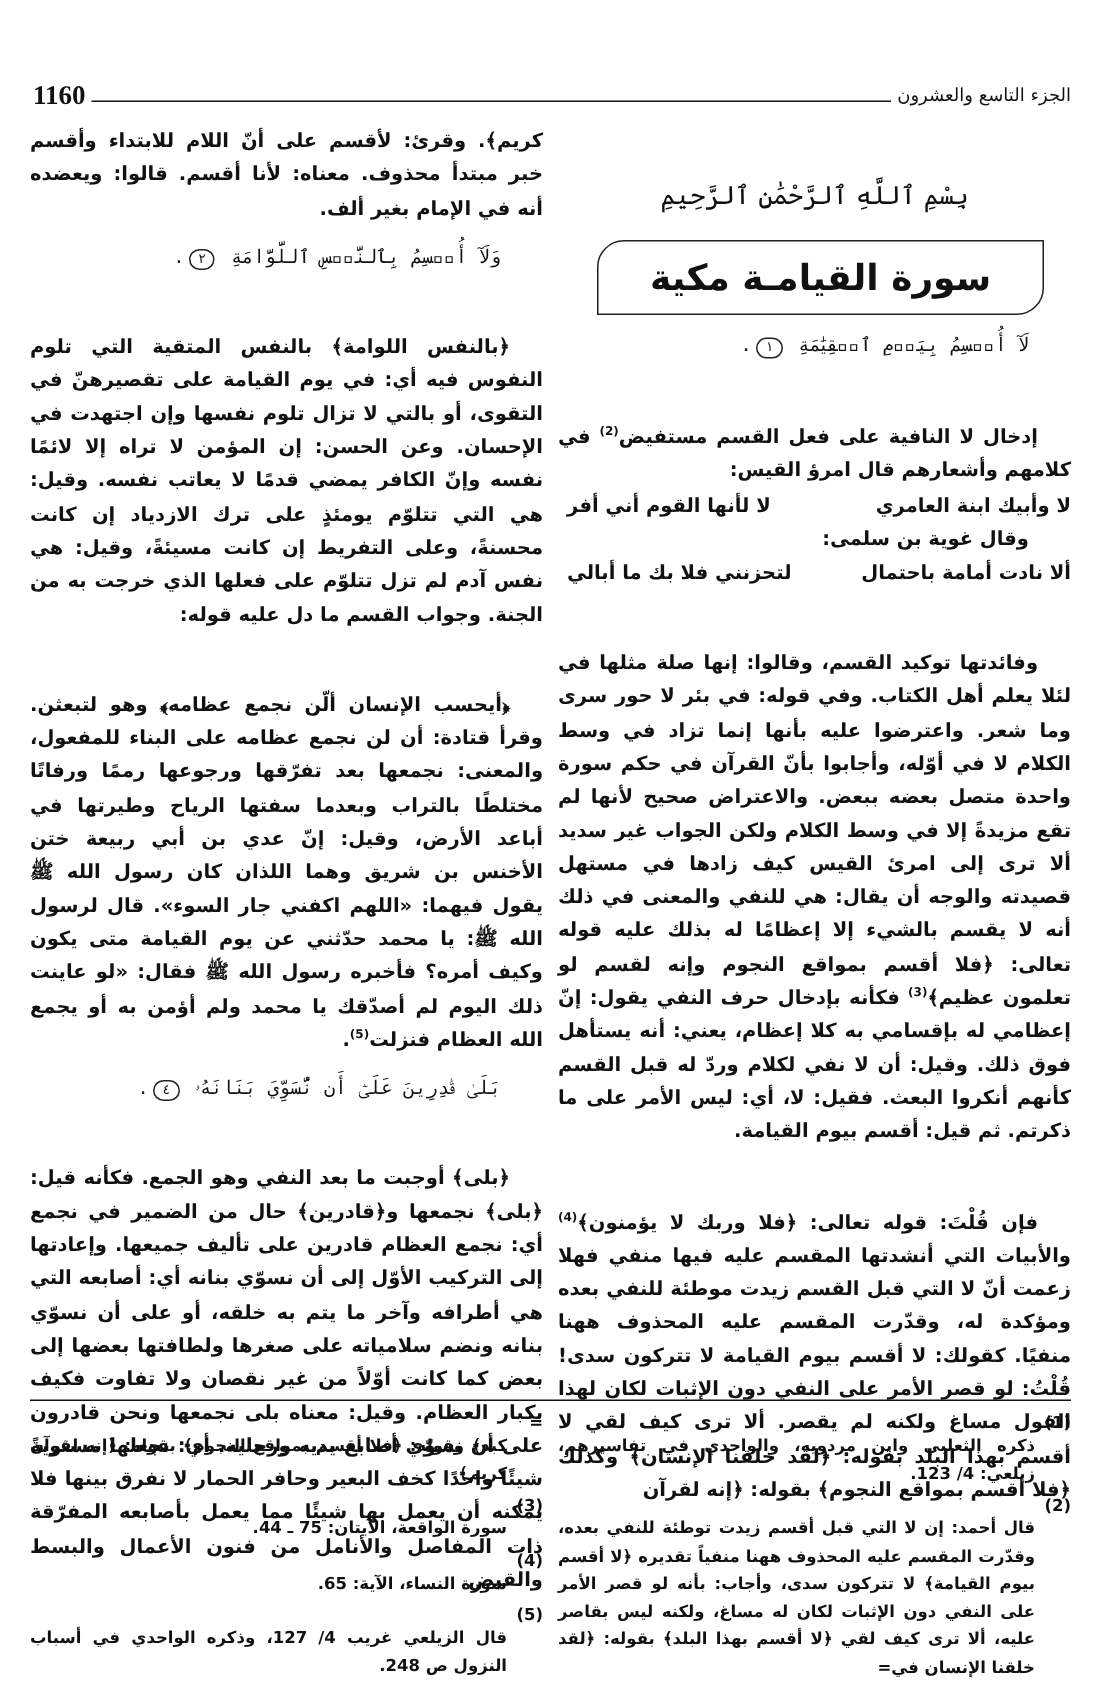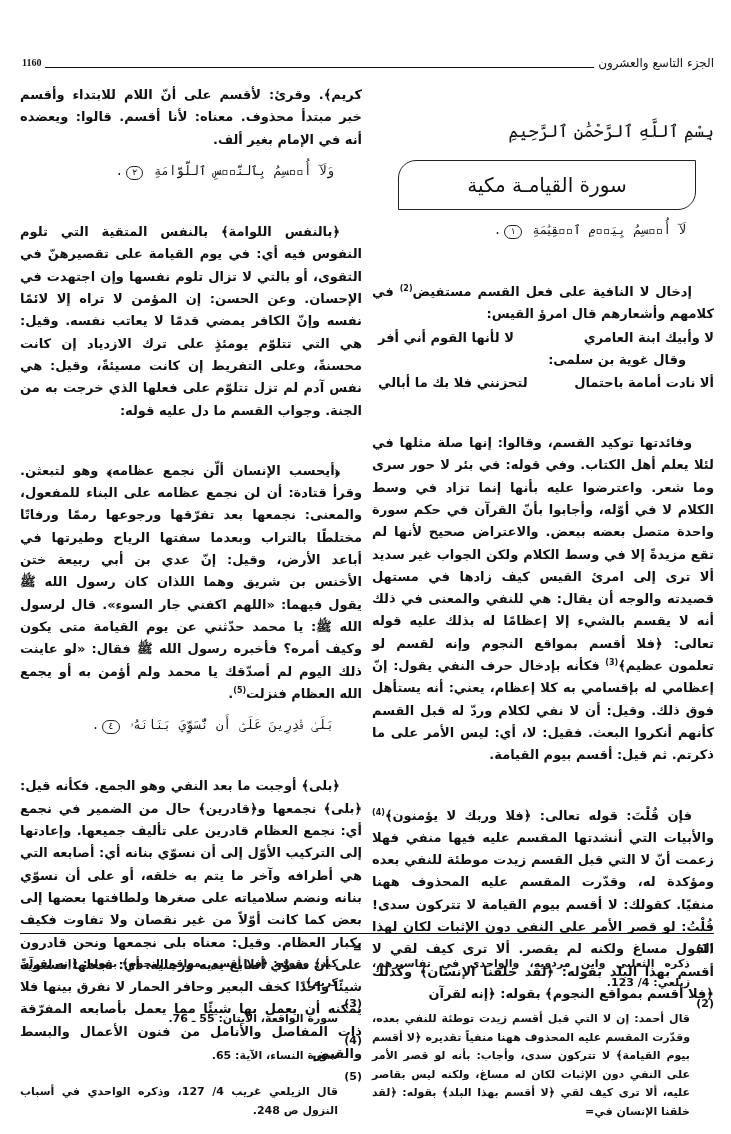--- a/index.html
+++ b/index.html
@@ -3,32 +3,32 @@
 <meta charset="utf-8">
 <style>
   * { box-sizing: border-box; margin: 0; padding: 0; }
   html, body { width: 731px; height: 1134px; background: #ffffff; overflow: hidden; }
   body { font-family: "DejaVu Sans", sans-serif; color: #111; position: relative; }
   .page { position: absolute; left: 0; top: 0; width: 731px; height: 1134px; }
 
   .header { position: absolute; top: 50px; left: 22px; width: 692px; height: 22px; direction: rtl; display: flex; align-items: flex-end; }
   .header .title { font-weight: normal; font-size: 12px; white-space: nowrap; line-height: 18px; }
   .header .rule { flex: 1; border-bottom: 1.5px solid #111; margin: 0 4px 4px 4px; }
-  .header .pnum { font-family: "Liberation Serif", serif; font-weight: bold; font-size: 10px; line-height: 18px; }
+  .header .pnum { font-family: "Liberation Serif", serif; font-weight: bold; font-size: 18px; line-height: 18px; }
 
   .col { position: absolute; top: 84px; direction: rtl; text-align: justify; font-size: 13px; line-height: 22.3px; font-weight: bold; }
   .col.right { left: 372px; width: 342px; }
   .col.left { left: 20px; width: 342px; }
   .p { margin-bottom: 2px; }
   .p.indent { text-indent: 22px; margin-top: 38px; }
   .sup { font-size: 8px; vertical-align: super; line-height: 0; }
 
-  .bismillah { font-family: "DejaVu Serif", serif; font-weight: normal; font-size: 17px; margin: 36px 0 18px 0; letter-spacing: 1px; }
+  .bismillah { text-align: center; font-family: "DejaVu Serif", serif; font-weight: normal; font-size: 17px; margin: 36px 0 18px 0; letter-spacing: 1px; }
   .surah-box { margin: 0 18px 0 26px; height: 50px; border: 1.5px solid #222; border-top-right-radius: 0; border-top-left-radius: 18px; border-bottom-right-radius: 18px; border-bottom-left-radius: 0; display: flex; align-items: center; justify-content: center; }
-  .surah-box span { font-size: 20px; font-weight: normal; letter-spacing: 1px; }
+  .surah-box span { font-size: 24px; font-weight: bold; letter-spacing: 1px; }
   .verse { font-family: Liberation Mono, monospace; font-weight: normal; font-size: 12.5px; text-align: right; padding-right: 28px; margin: 10px 0 8px 0; }
   .verse .ayah { display: inline-block; border: 1px solid #222; border-radius: 9px; padding: 0 5px; font-size: 9px; line-height: 12px; margin: 0 3px; }
   .poem { display: flex; justify-content: space-between; padding-left: 6px; }
   .poem span { white-space: nowrap; letter-spacing: 0.5px; }
   .poem-intro { padding-right: 28px; }
 
   .foot-rule { position: absolute; top: 933px; left: 20px; width: 694px; border-top: 1.8px solid #111; }
   .fcol { position: absolute; top: 940px; direction: rtl; font-size: 11px; line-height: 18.5px; font-weight: bold; }
   .fcol.right { left: 372px; width: 342px; }
   .fcol.left { left: 20px; width: 342px; }
@@ -120,21 +120,21 @@
     </div>
   </div>
 
   <div class="fcol left">
     <div class="fn cont">
       <span class="num">=</span>
       <span class="txt">كبد﴾ وقوله: ﴿فلا أقسم بمواقع النجوم﴾ بقوله: ﴿إنه لقرآن كريم﴾.</span>
     </div>
     <div class="fn">
       <span class="num">(3)</span>
-      <span class="txt">سورة الواقعة، الآيتان: 55 ـ 76.</span>
+      <span class="txt">سورة الواقعة، الآيتان: 75 ـ 44.</span>
     </div>
     <div class="fn">
       <span class="num">(4)</span>
       <span class="txt">سورة النساء، الآية: 65.</span>
     </div>
     <div class="fn">
       <span class="num">(5)</span>
       <span class="txt">قال الزيلعي غريب 4/ 127، وذكره الواحدي في أسباب النزول ص 248.</span>
     </div>
   </div>

